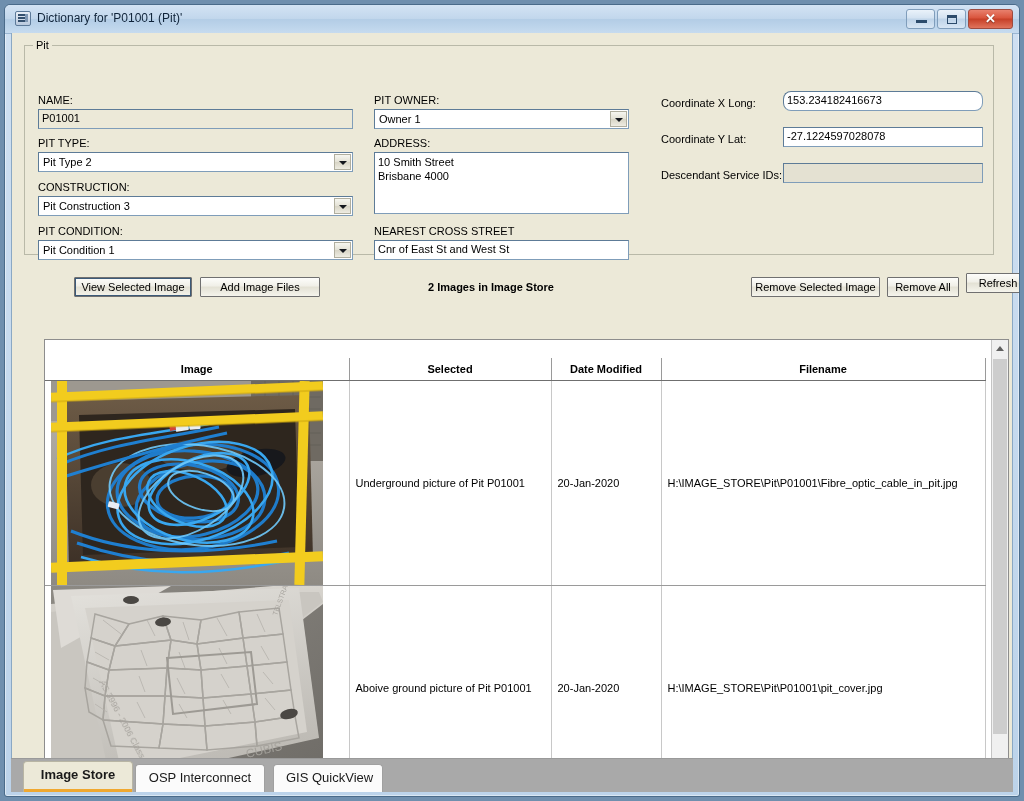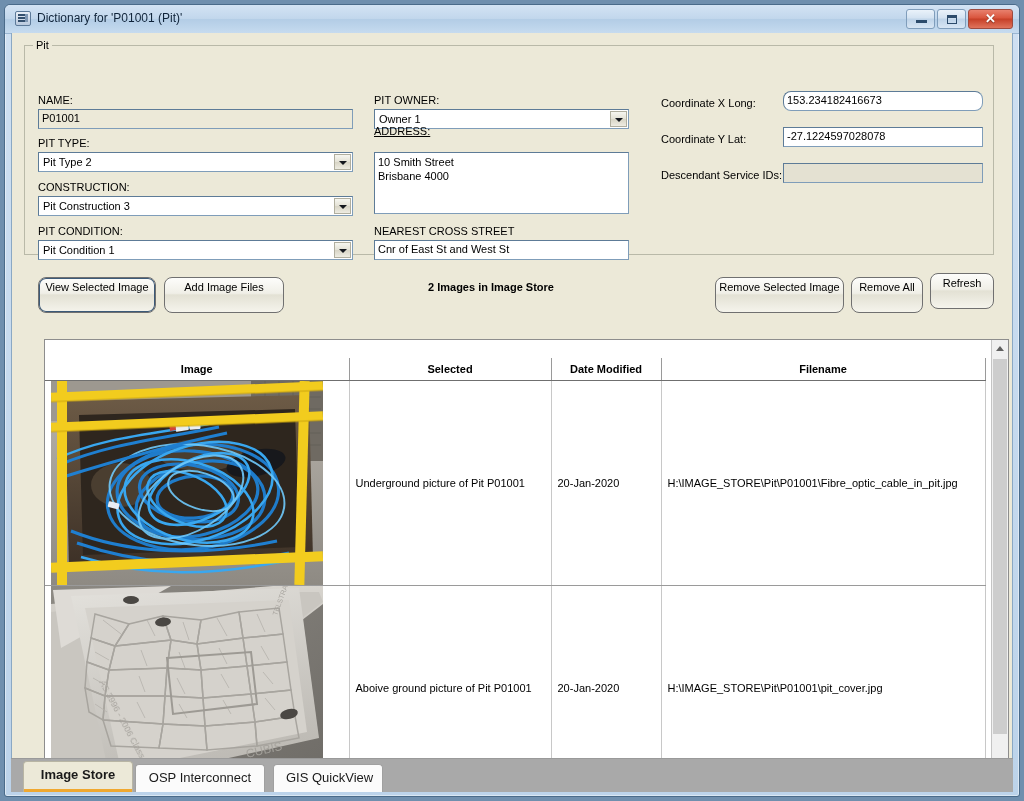--- a/index.html
+++ b/index.html
@@ -201,30 +201,31 @@
     left: 4px; top: 6px;
     border-left: 4px solid transparent;
     border-right: 4px solid transparent;
     border-top: 4px solid #14181f;
   }
 
   
   .btn {
     position: absolute;
     box-sizing: border-box;
-    height: 36px;
+    height: 20px;
     border: 1px solid #707070;
-    border-radius: 8px;
+    border-radius: 1px;
     background: linear-gradient(to bottom, #fdfdfb 0%, #f0efe7 45%, #e3e1d4 50%, #f5f4ec 100%);
     font-family: "Liberation Sans", sans-serif;
     font-size: 11px;
     color: #000;
     text-align: center;
     line-height: 19px;
     white-space: nowrap;
+    margin-left: 36px;
   }
   .btn.focused {
     box-shadow: 0 0 0 1px #3c5a78 inset;
   }
   .status-text {
     position: absolute;
     font-size: 11px;
     font-weight: bold;
     color: #000;
     white-space: nowrap;
@@ -398,21 +399,21 @@
       <span class="combo-text">Pit Condition 1</span>
       <span class="combo-btn"></span>
     </div>
 
     <span class="fld-label" style="left:362px; top:61px;">PIT OWNER:</span>
     <div class="combo" style="left:362px; top:76px; width:255px;">
       <span class="combo-text">Owner 1</span>
       <span class="combo-btn"></span>
     </div>
 
-    <span class="fld-label" style="left:362px; top:92px;text-decoration:underline;">ADDRESS:</span>
+    <span class="fld-label" style="left:362px; top:104px;">ADDRESS:</span>
     <div class="fld multiline" style="left:362px; top:119px; width:255px; height:62px;">10 Smith Street
 Brisbane 4000</div>
 
     <span class="fld-label" style="left:362px; top:192px;">NEAREST CROSS STREET</span>
     <div class="fld" style="left:362px; top:207px; width:255px; height:20px;">Cnr of East St and West St</div>
 
     <span class="fld-label" style="left:649px; top:64px;">Coordinate X Long:</span>
     <div class="fld" style="left:771px; top:58px; width:200px; height:20px;border-radius:8px;">153.234182416673</div>
 
     <span class="fld-label" style="left:649px; top:100px;">Coordinate Y Lat:</span>

